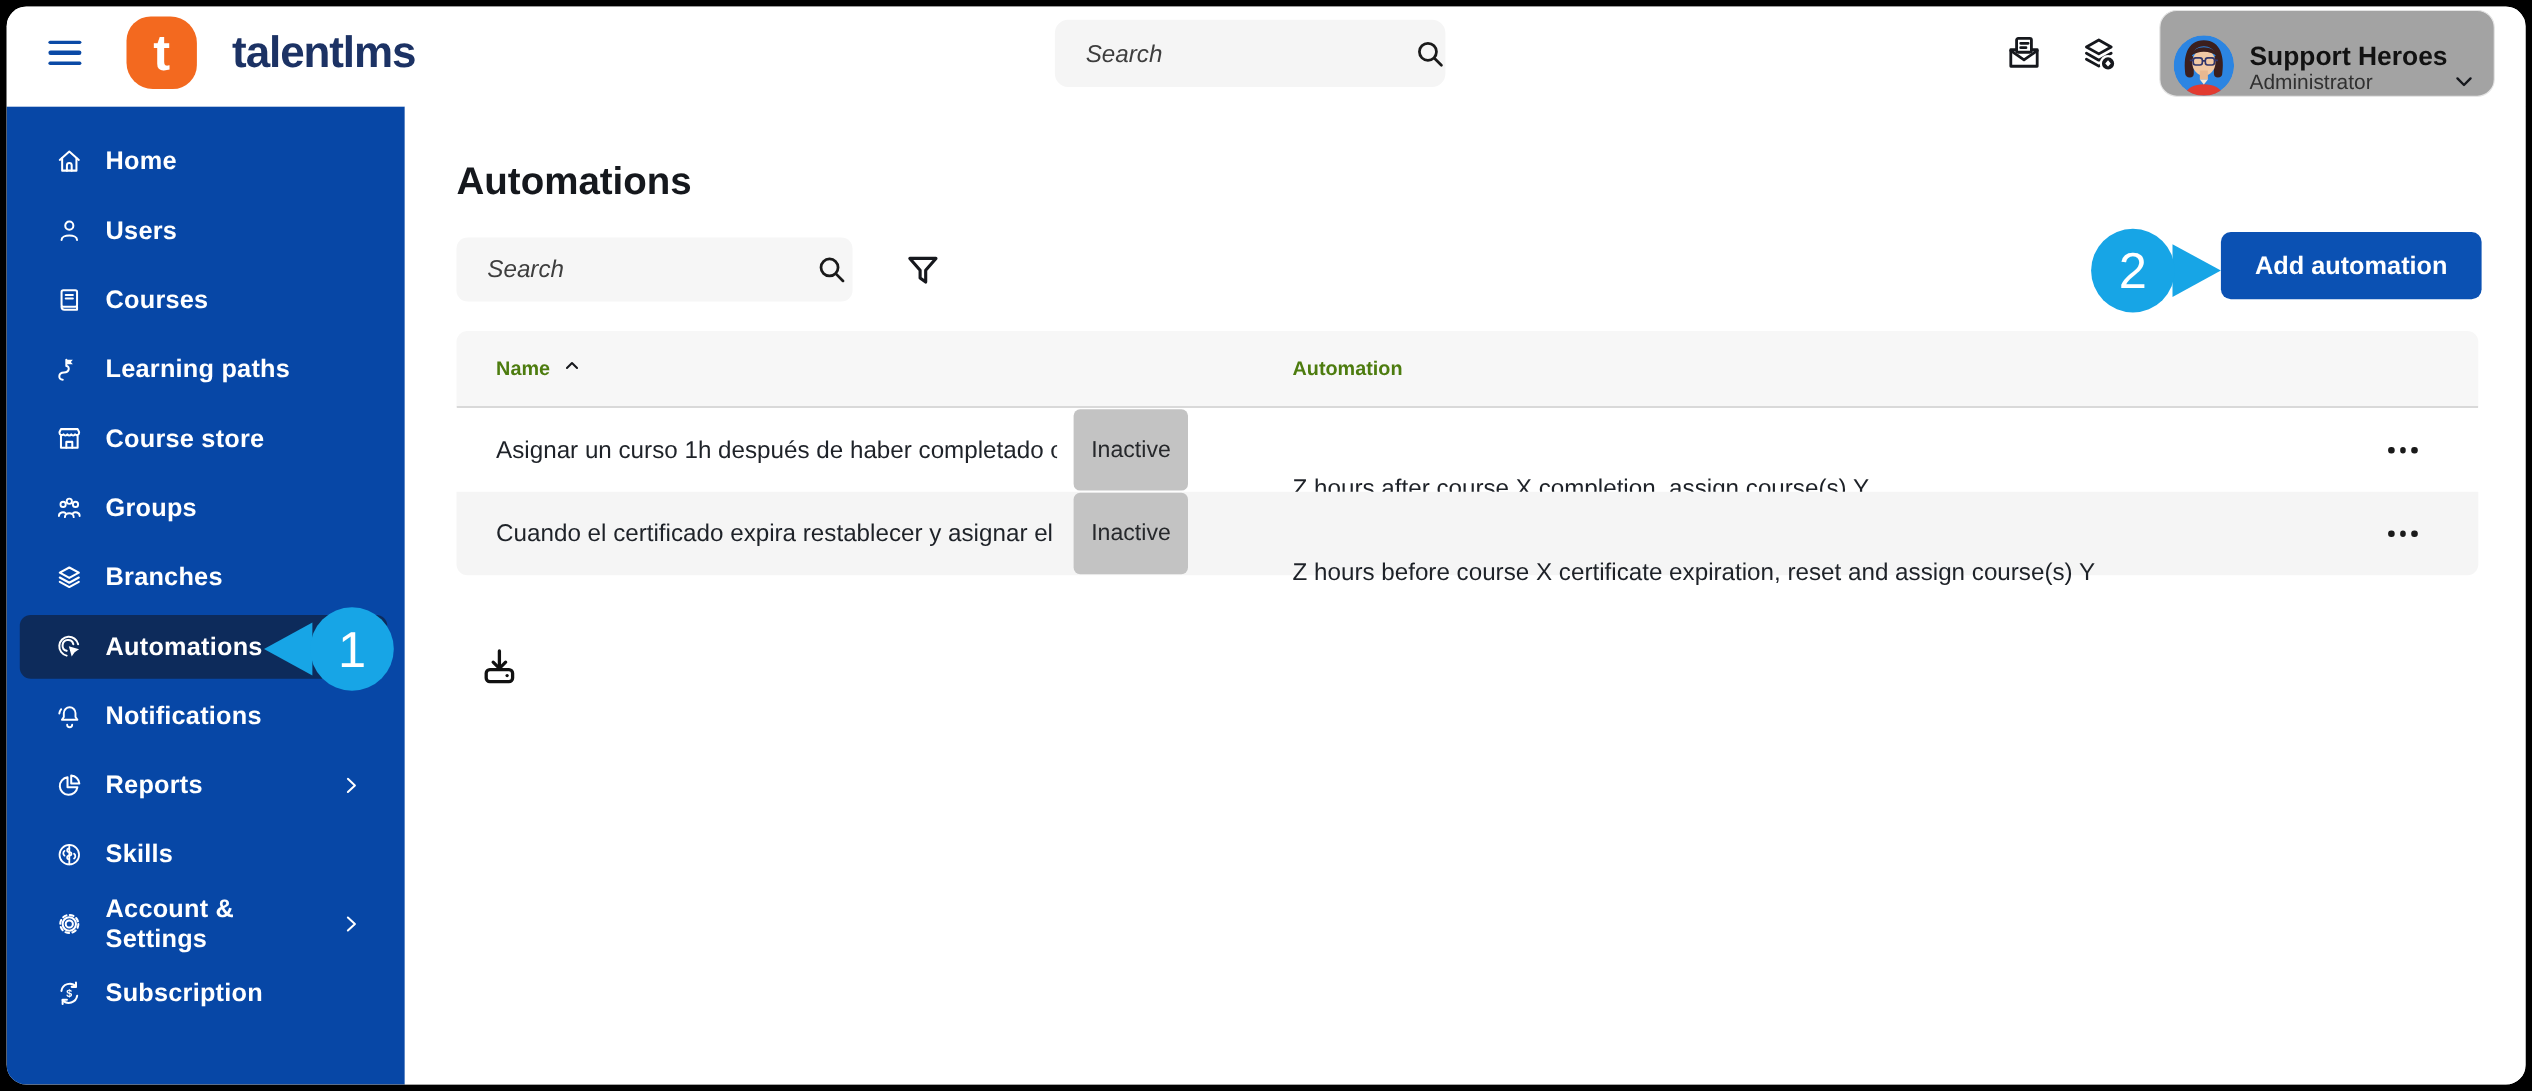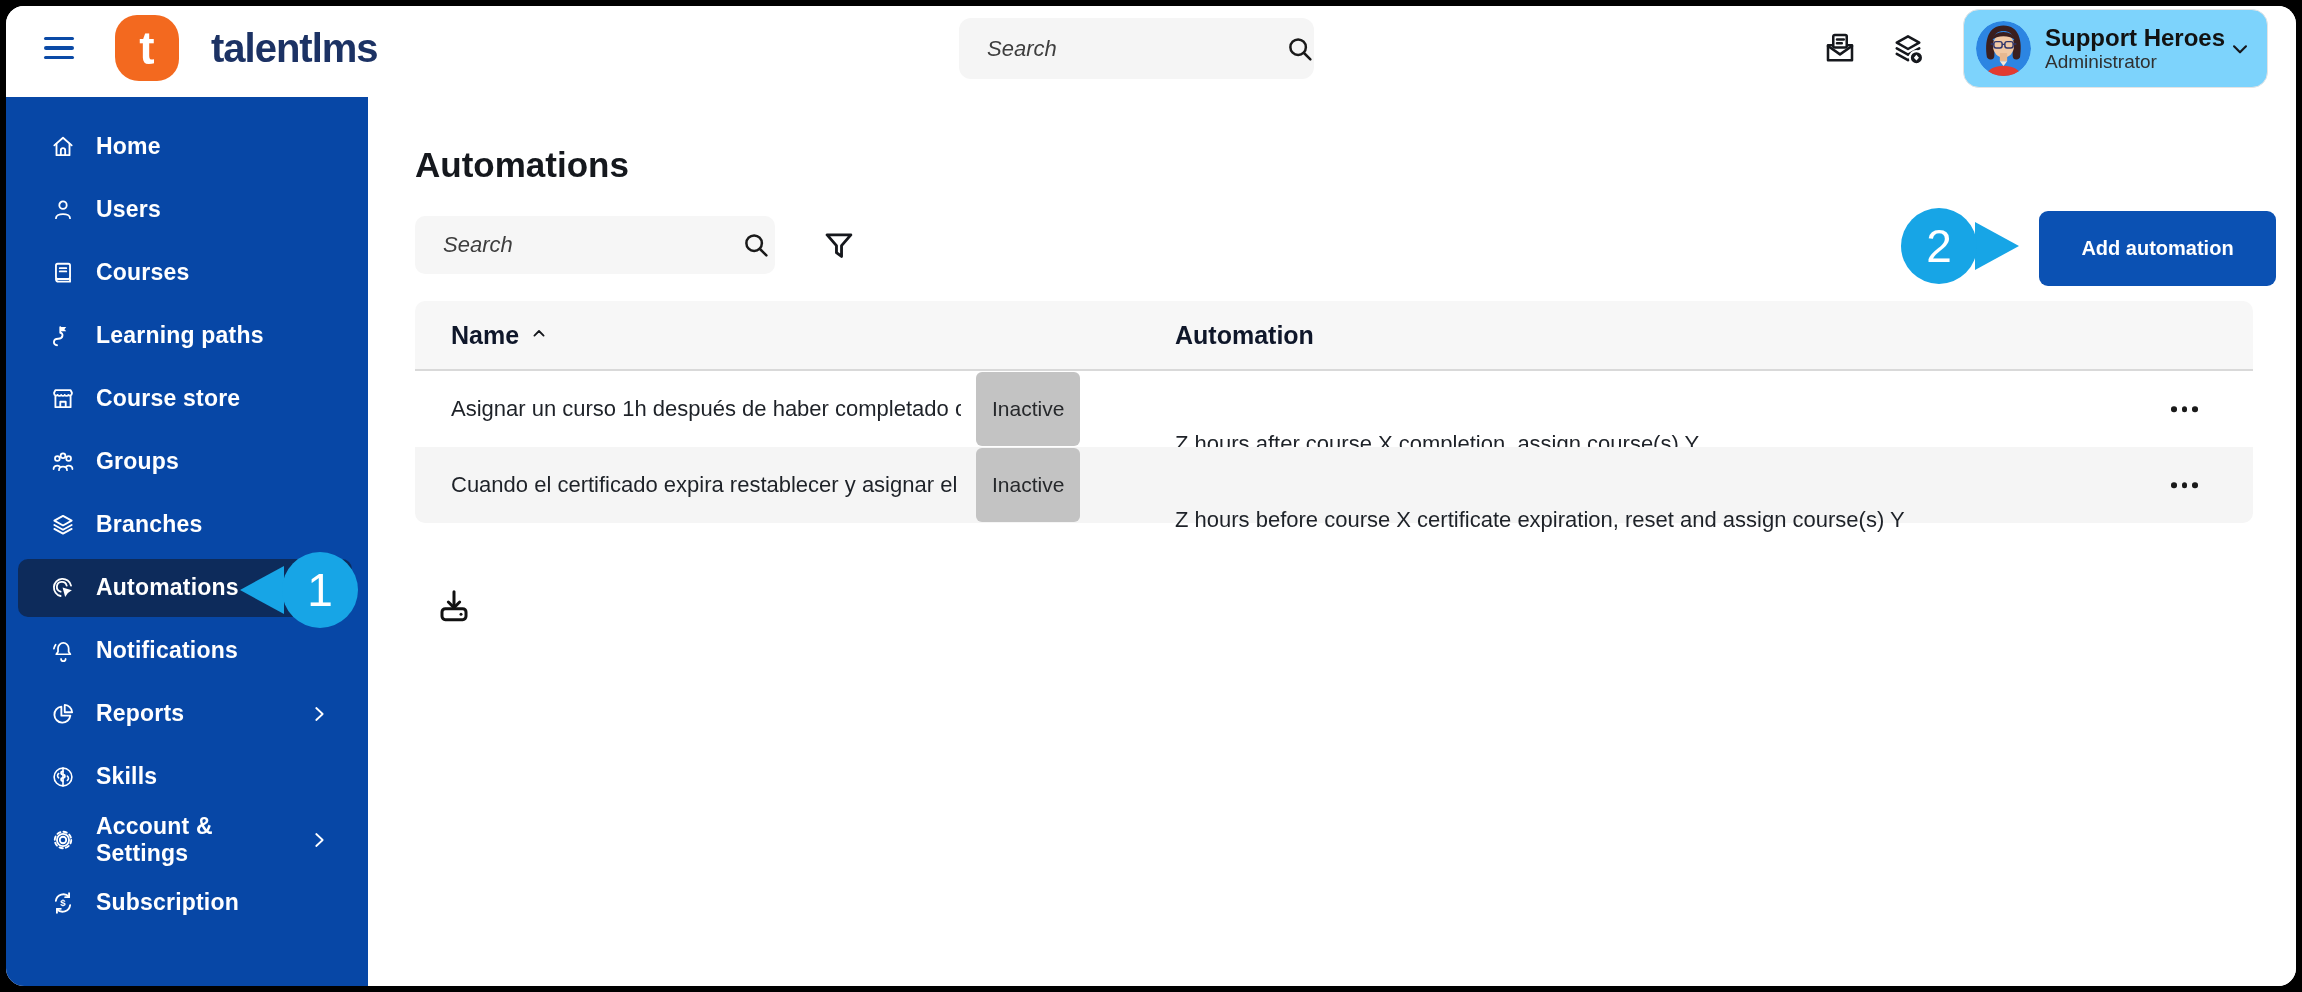--- a/index.html
+++ b/index.html
@@ -18,21 +18,21 @@
   .search-box { position:absolute; background:#F5F5F5; border-radius:12px; display:flex; align-items:center; }
   .search-top { left:953px; top:12px; width:355px; height:61px; }
   .search-box input { flex:1; border:none; outline:none; background:transparent; font-size:22px; color:#222; padding:0 10px 0 28px; font-family:"Liberation Sans", sans-serif; }
   .search-box input::placeholder { font-style:italic; color:#3E3E3E; opacity:1; }
   .search-box .mag { margin-right:20px; flex:0 0 auto; display:flex; }
 
   .top-icon { position:absolute; top:25px; width:36px; height:36px; cursor:pointer; display:flex; }
   .icon-inbox { left:1816px; }
   .icon-layers { left:1884px; }
 
-  .user-chip { position:absolute; left:1957px; top:3px; width:305px; height:79px; background:#7dd3fc; border:1.5px solid #E4E4E4; border-radius:16px; display:flex; align-items:center; cursor:pointer; }
+  .user-chip { position:absolute; left:1957px; top:3px; width:305px; height:79px; background:#a3a3a3; border:1.5px solid #E4E4E4; border-radius:16px; display:flex; align-items:flex-end; cursor:pointer; }
   .avatar { width:55px; height:55px; border-radius:50%; overflow:hidden; margin-left:12px; flex:0 0 auto; }
   .user-meta { margin-left:14px; line-height:1.15; }
   .user-name { font-size:24px; font-weight:bold; color:#121212; }
   .user-role { font-size:19px; color:#303030; }
   .user-chevron { margin-left:auto; margin-right:14px; display:flex; }
 
   
   .sidebar { position:absolute; top:91px; left:0; width:362px; bottom:0; background:#0747A6; padding-top:18px; }
   .nav-item { position:relative; height:63px; margin:0 16px 0 12px; display:flex; align-items:center; padding-left:32px; border-radius:10px; color:#fff; cursor:pointer; }
   .nav-item.selected { background:#0D2B5B; height:58px; margin-top:2.5px; margin-bottom:2.5px; }
@@ -42,25 +42,25 @@
 
   
   .balloon { position:absolute; pointer-events:none; }
   .balloon svg text { font-family:"Liberation Sans", sans-serif; }
 
   
   .main { position:absolute; top:91px; left:362px; right:0; bottom:0; background:#fff; }
   .page-title { position:absolute; left:47px; top:48px; font-size:35px; font-weight:bold; color:#15181D; }
   .search-main { left:47px; top:119px; width:360px; height:58px; background:#F6F6F6; border-radius:10px; }
   .filter-btn { position:absolute; left:452px; top:130px; width:38px; height:38px; cursor:pointer; display:flex; }
-  .add-btn { position:absolute; left:1651px; top:114px; width:237px; height:75px; background:#0B51B3; border:none; border-radius:9px; color:#fff; font-size:20px; font-weight:600; font-family:"Liberation Sans", sans-serif; cursor:pointer;margin-left:20px; }
+  .add-btn { position:absolute; left:1651px; top:114px; width:237px; height:61px; background:#0B51B3; border:none; border-radius:9px; color:#fff; font-size:23px; font-weight:600; font-family:"Liberation Sans", sans-serif; cursor:pointer; }
 
   .table { position:absolute; left:47px; top:204px; width:1838px; }
   .thead { position:relative; height:70px; background:#F7F7F7; border-radius:10px 10px 0 0; border-bottom:2px solid #D9D9D9; }
-  .th { position:absolute; top:50%; transform:translateY(-50%); font-size:25px; font-weight:bold; color:#0f172a; display:flex; align-items:center; gap:10px; }
+  .th { position:absolute; top:50%; transform:translateY(-50%); font-size:18px; font-weight:bold; color:#4d7c0f; display:flex; align-items:center; gap:10px; }
   .th-name { left:36px; cursor:pointer; }
   .th-automation { left:760px;text-align:right; }
   .trow { position:relative; height:76px; }
   .trow.alt { background:#F5F5F5; border-radius:0 0 10px 10px; }
   .cell-name { position:absolute; left:36px; top:50%; transform:translateY(-50%); font-size:22px; color:#1E2228; max-width:510px; white-space:nowrap; overflow:hidden; }
   .badge { position:absolute; left:561px; top:50%; transform:translateY(-50%); background:#C3C3C3; color:#26282B; font-size:21px; padding:25px 16px; border-radius:6px; }
   .cell-automation { position:absolute; left:760px; top:50%; transform:translateY(-50%); font-size:22px; color:#1E2228;margin-top:35px; }
   .row-menu { position:absolute; left:1752px; top:50%; transform:translateY(-50%); display:flex; gap:5px; padding:8px 4px; cursor:pointer; }
   .row-menu i { width:5.5px; height:5.5px; border-radius:50%; background:#1A1A1A; }
 

